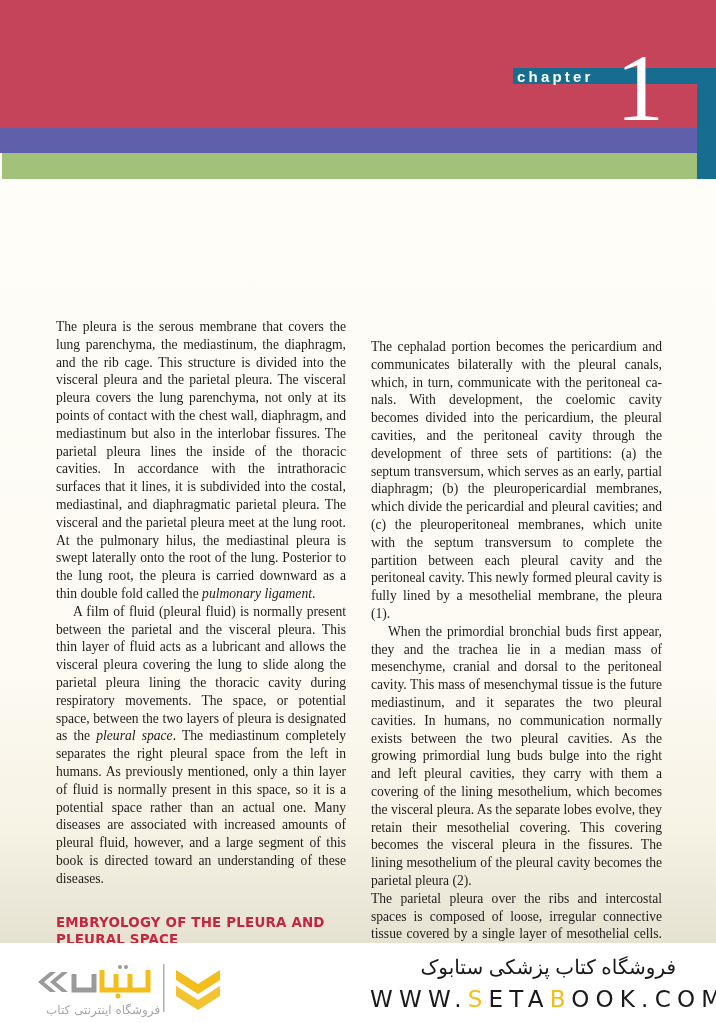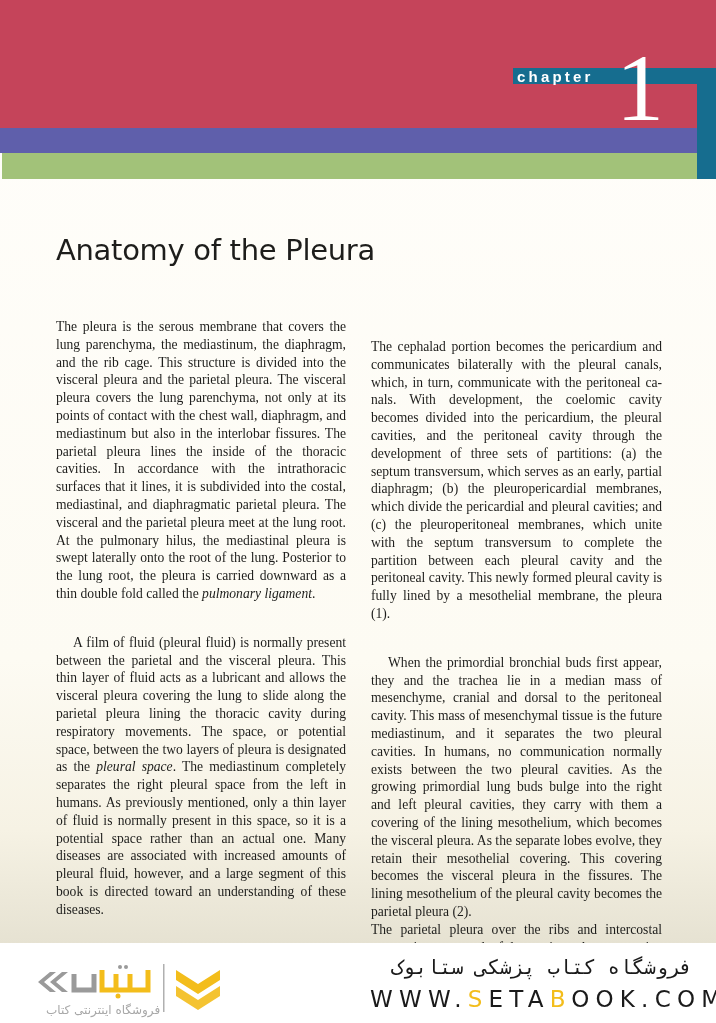--- a/index.html
+++ b/index.html
@@ -32,52 +32,51 @@
     font-family: "DejaVu Sans", sans-serif; font-weight: normal;
     font-size: 29px; color: #1d1d1b; letter-spacing: -0.3px;
   }
   .col {
     position: absolute; width: 290px; font-size: 13.6px; line-height: 17.8px; color: #1d1d1b;
     text-align: justify; hyphens: manual;
   }
   .col-left { left: 56px; top: 318px; }
   .col-right { left: 371px; top: 338px; width: 291px; }
   .col p { margin: 0; }
-  .col p.indent { text-indent: 17px; margin-top: 31px; }
+  .col p.indent { text-indent: 17px; }
   .col em { font-style: italic; }
   .section-head {
     font-family: "DejaVu Sans", sans-serif; font-weight: bold; color: #c4273f;
     font-size: 13.4px; line-height: 17px; text-align: left; letter-spacing: 0.2px;
     margin: 0;
   }
   .banner { position: absolute; left: 0; top: 943px; width: 716px; height: 80px; background: #ffffff; }
   .logo { position: absolute; left: 36px; top: 962px; width: 240px; height: 56px; }
   .store-fa {
-    position: absolute; right: 24px; top: 955px; font-family: Liberation Mono, monospace;
+    position: absolute; right: 40px; top: 955px; font-family: Liberation Sans, sans-serif;
     font-size: 20px; color: #1a1a1a; direction: rtl; margin-left: 20px;
   }
   .store-url {
     position: absolute; left: 370px; top: 986px; font-family: "DejaVu Sans", sans-serif;
     font-size: 23px; letter-spacing: 6.2px; color: #1a1a1a;
   }
   .store-url .hl { color: #f3bd1b; }
 </style>
 </head>
 <body>
 
 <div class="page">
   <div class="band-red"></div>
   <div class="band-purple"></div>
   <div class="band-green"></div>
   <div class="teal-h"></div>
   <div class="teal-v"></div>
   <div class="chapter-label">chapter</div>
   <div class="chapter-num">1</div>
 
-  <h1 class="title">Anatomy of the Pleura</h1>
 
   <div class="col col-left">
     <p><span>The pleura is the serous membrane that covers the lung parenchyma, the mediastinum, the diaphragm, and the rib cage. This structure is divided into the visceral pleura and the parietal pleura. The visceral pleura covers the lung parenchyma, not only at its points of contact with the chest wall, diaphragm, and mediastinum but also in the interlobar fissures. The parietal pleura lines the inside of the thoracic cavities. In accordance with the intrathoracic surfaces that it lines, it is subdivided into the costal, mediastinal, and diaphragmatic parietal pleura. The visceral and the parietal pleura meet at the lung root. At the pulmo­nary hilus, the mediastinal pleura is swept laterally onto the root of the lung. Posterior to the lung root, the pleura is carried downward as a thin double fold called the </span><em>pulmonary ligament</em><span>.</span></p>
     <p class="indent"><span>A film of fluid (pleural fluid) is normally present between the parietal and the visceral pleura. This thin layer of fluid acts as a lubricant and allows the visceral pleura covering the lung to slide along the parietal pleura lining the thoracic cavity during respiratory movements. The space, or potential space, between the two layers of pleura is designated as the </span><em>pleural space</em><span>. The mediastinum completely separates the right pleural space from the left in humans. As previ­ously mentioned, only a thin layer of fluid is normally present in this space, so it is a potential space rather than an actual one. Many diseases are associated with increased amounts of pleural fluid, however, and a large segment of this book is directed toward an understanding of these diseases.</span></p>
     <h2 class="section-head" style="margin-top:26px;margin-bottom:10px;">EMBRYOLOGY OF THE PLEURA AND PLEURAL SPACE</h2>
 
   </div>
 
   <div class="col col-right">
     <p>The cephalad portion becomes the pericardium and communicates bilaterally with the pleural canals, which, in turn, communicate with the peritoneal ca­nals. With development, the coelomic cavity becomes divided into the pericardium, the pleural cavities, and the peritoneal cavity through the development of three sets of partitions: (a) the septum transversum, which serves as an early, partial diaphragm; (b) the pleuropericardial membranes, which divide the pericardial and pleural cavities; and (c) the pleuro­peritoneal membranes, which unite with the septum transversum to complete the partition between each pleural cavity and the peritoneal cavity. This newly formed pleural cavity is fully lined by a mesothelial membrane, the pleura (1).</p>

